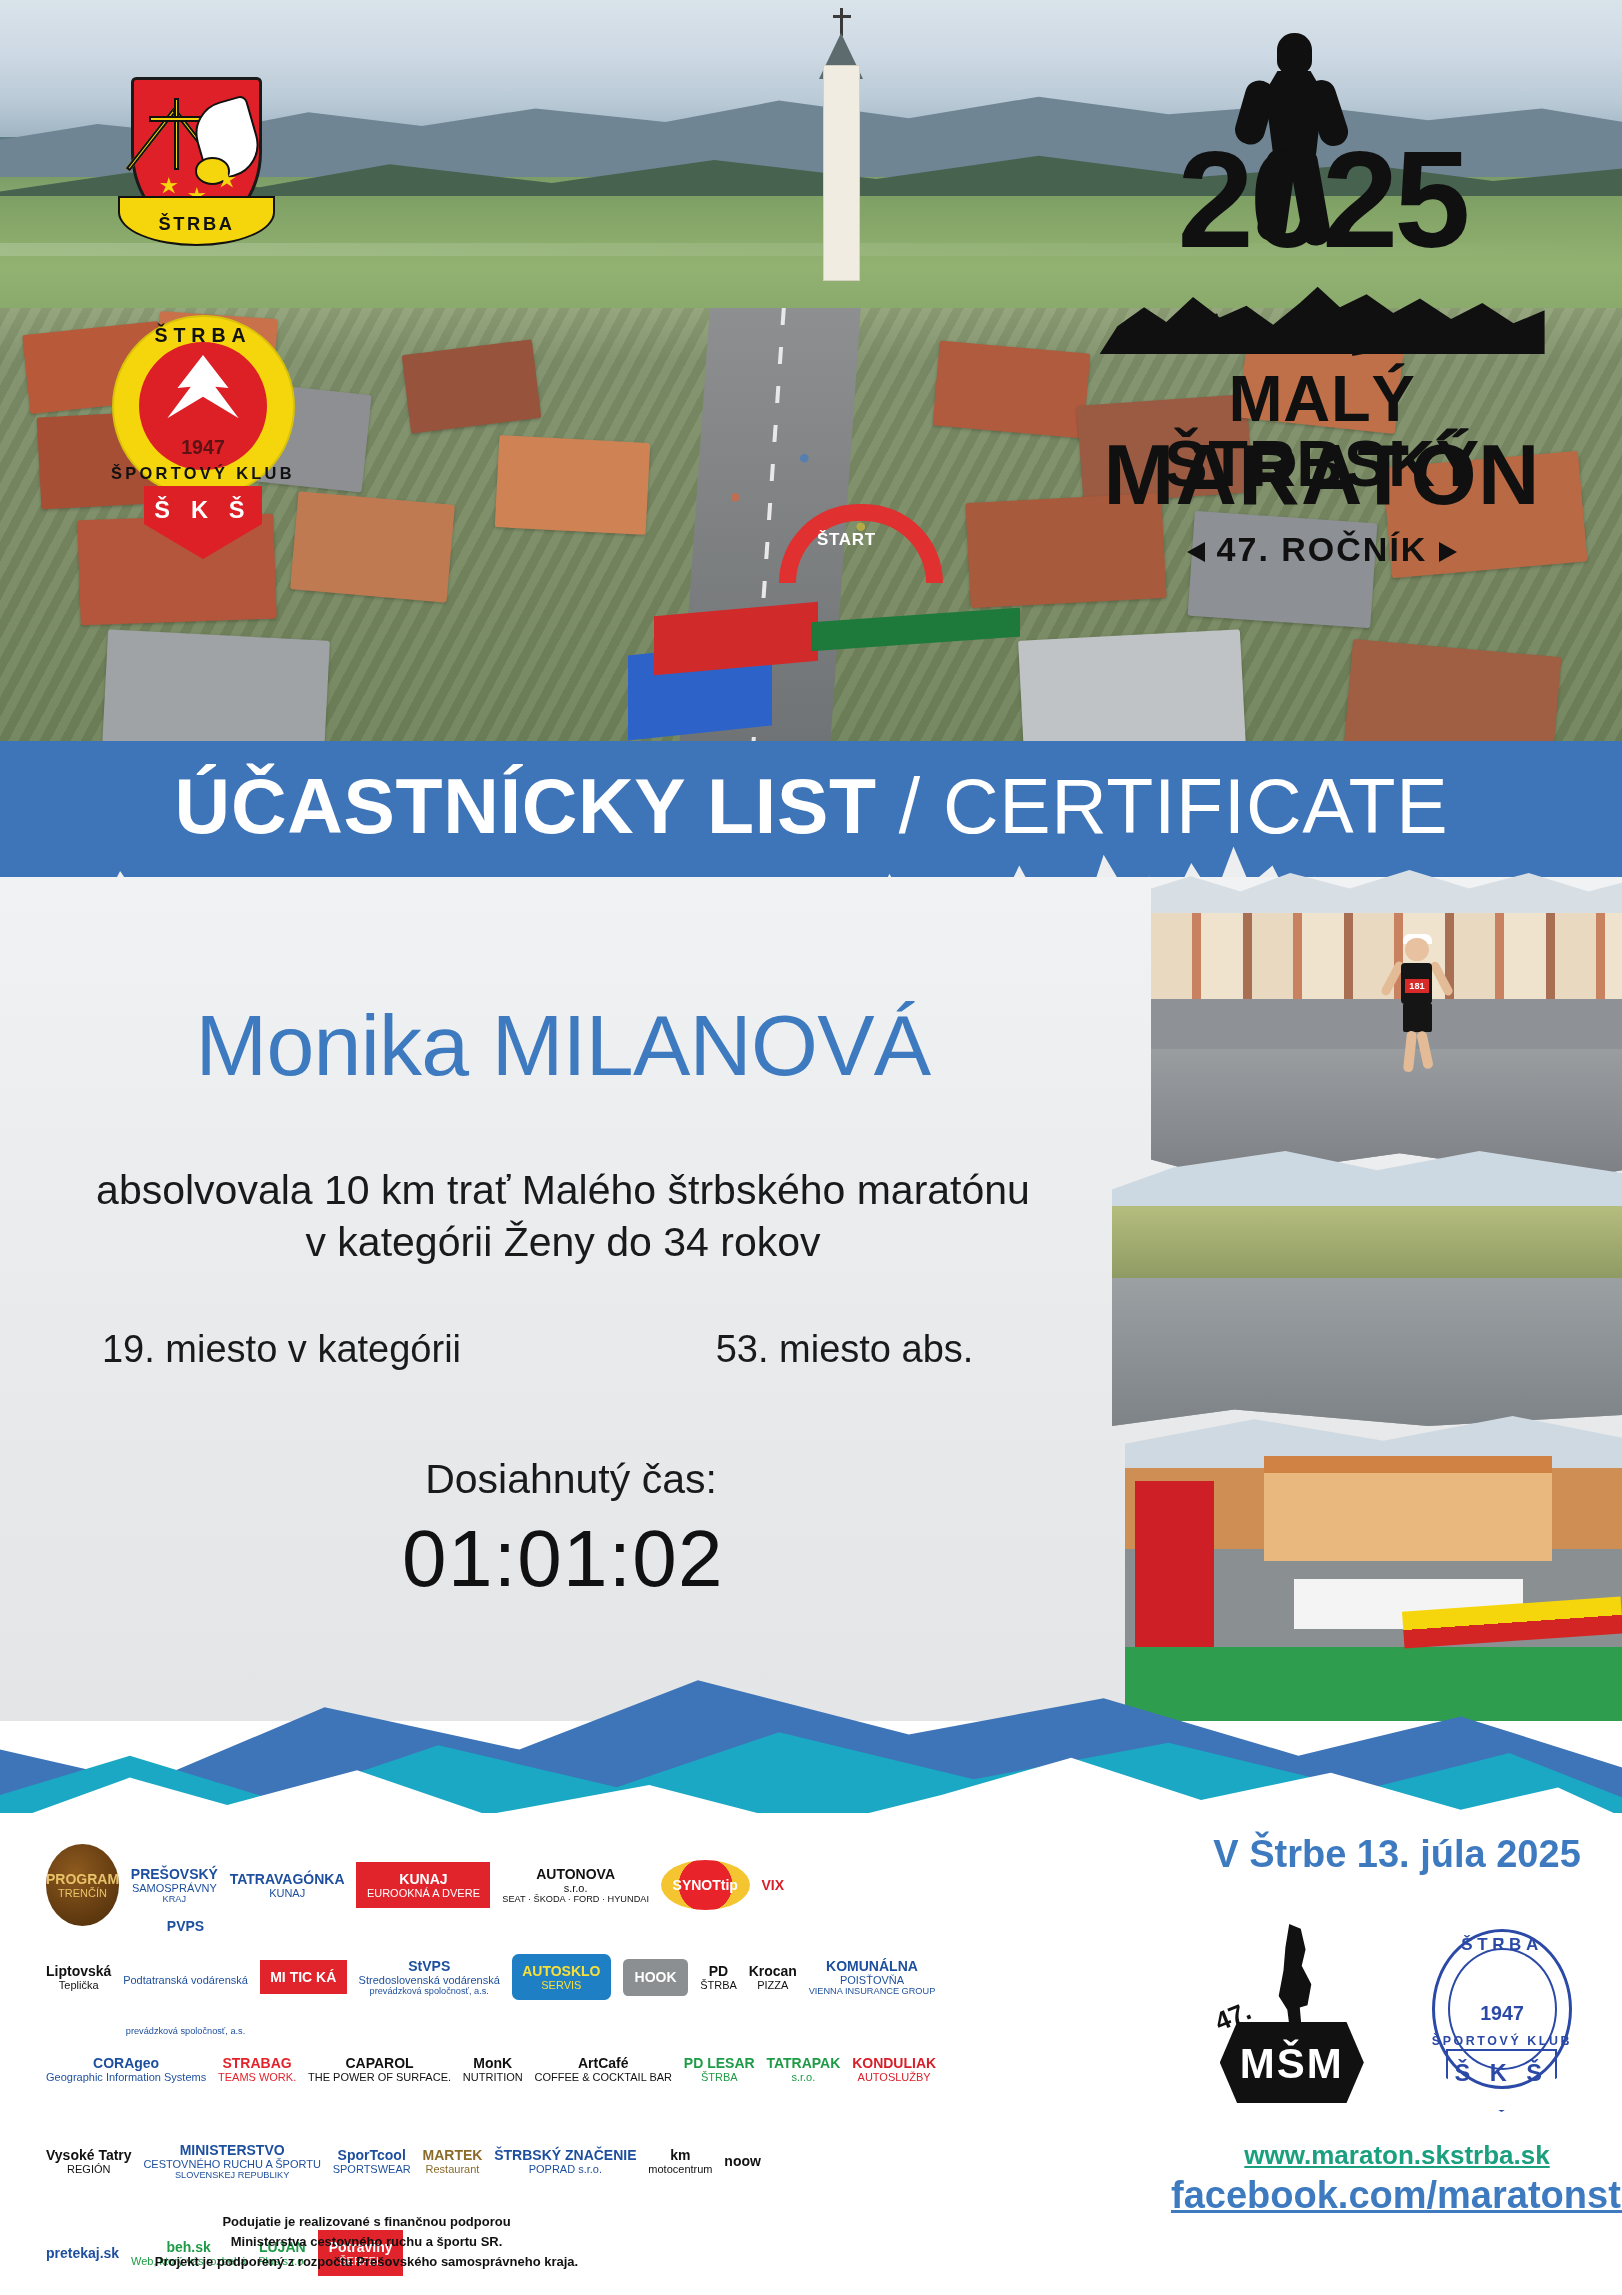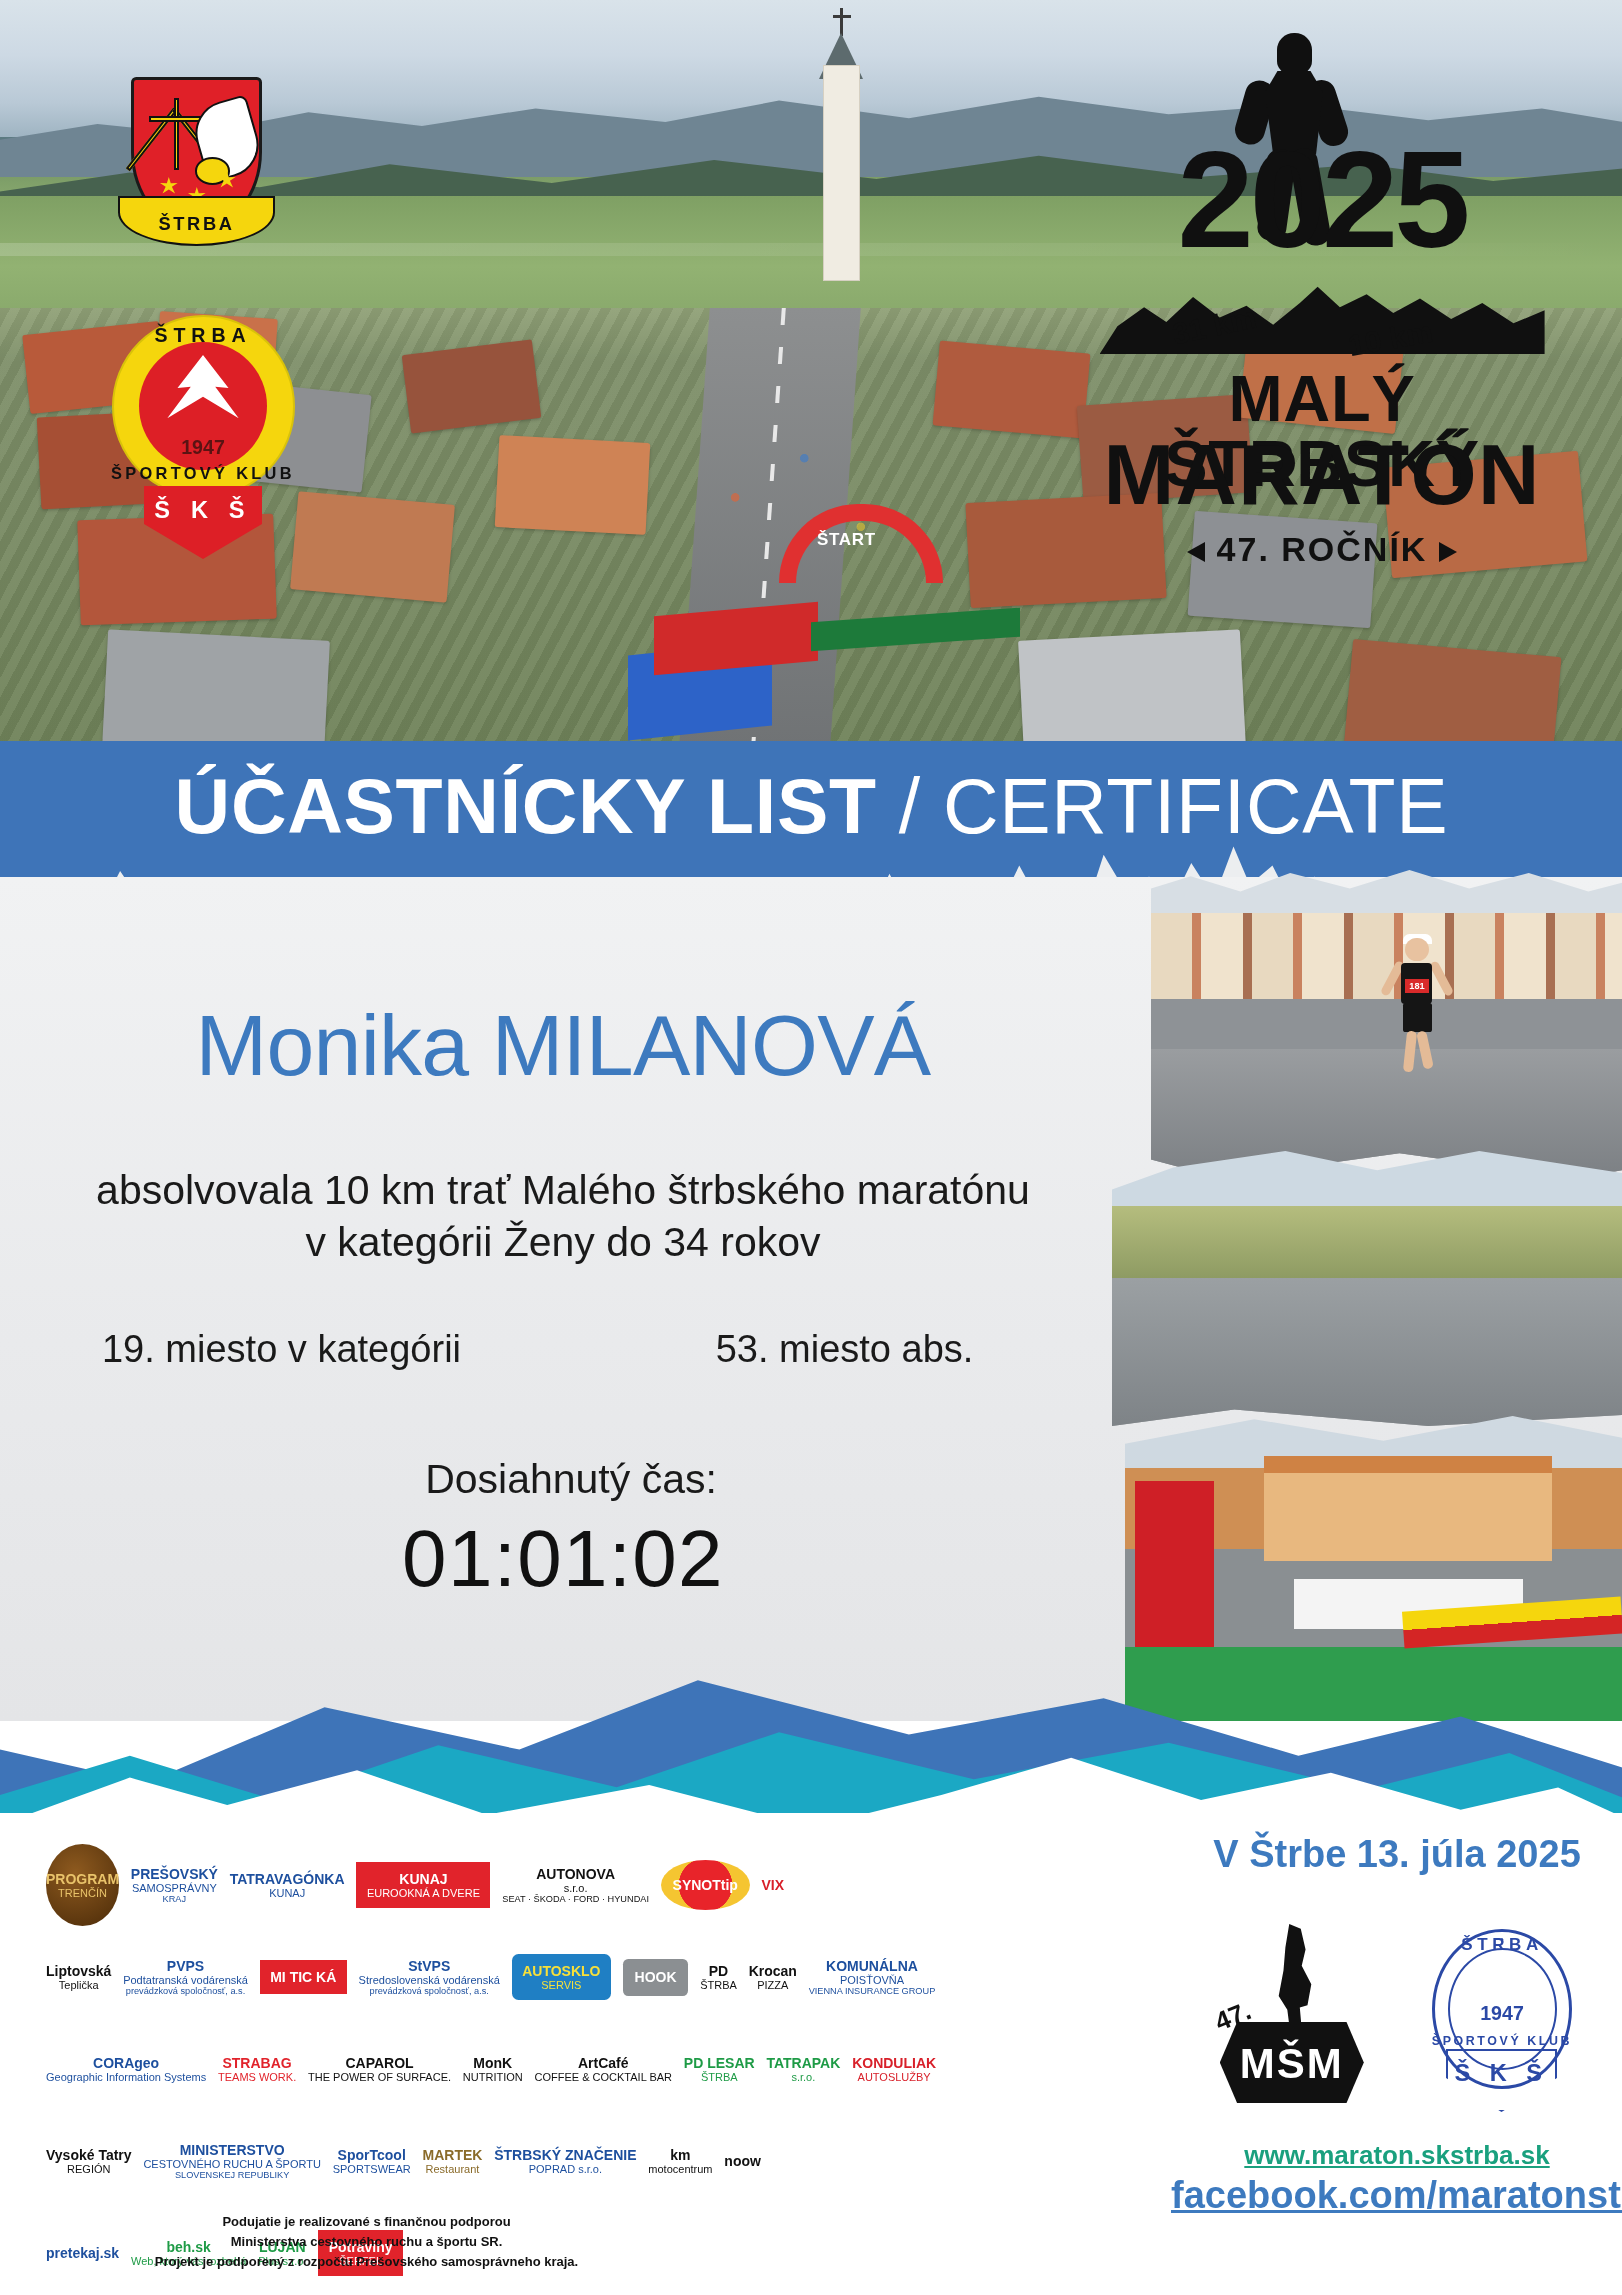--- a/index.html
+++ b/index.html
@@ -464,21 +464,21 @@
           </div>
         </div>
         <div class="sp-row">
           <div class="sp">
             <div class="chip" style="color: rgb(17, 17, 17);">
               <div class="l1">Liptovská</div>
               <div class="l2">Teplička</div>
             </div>
           </div>
           <div class="sp">
-            <div class="chip" style="color: rgb(29, 79, 158);">
+            <div class="chip" style="color: rgb(29, 79, 158); gap: 40px;">
               <div class="l1">PVPS</div>
               <div class="l2">Podtatranská vodárenská</div>
               <div class="l3">prevádzková spoločnosť, a.s.</div>
             </div>
           </div>
           <div class="sp">
             <div class="chip" style="background: rgb(225, 35, 43); color: rgb(255, 255, 255); padding: 9.2px 10.5px;">
               <div class="l1">MI TIC KÁ</div>
             </div>
           </div>

